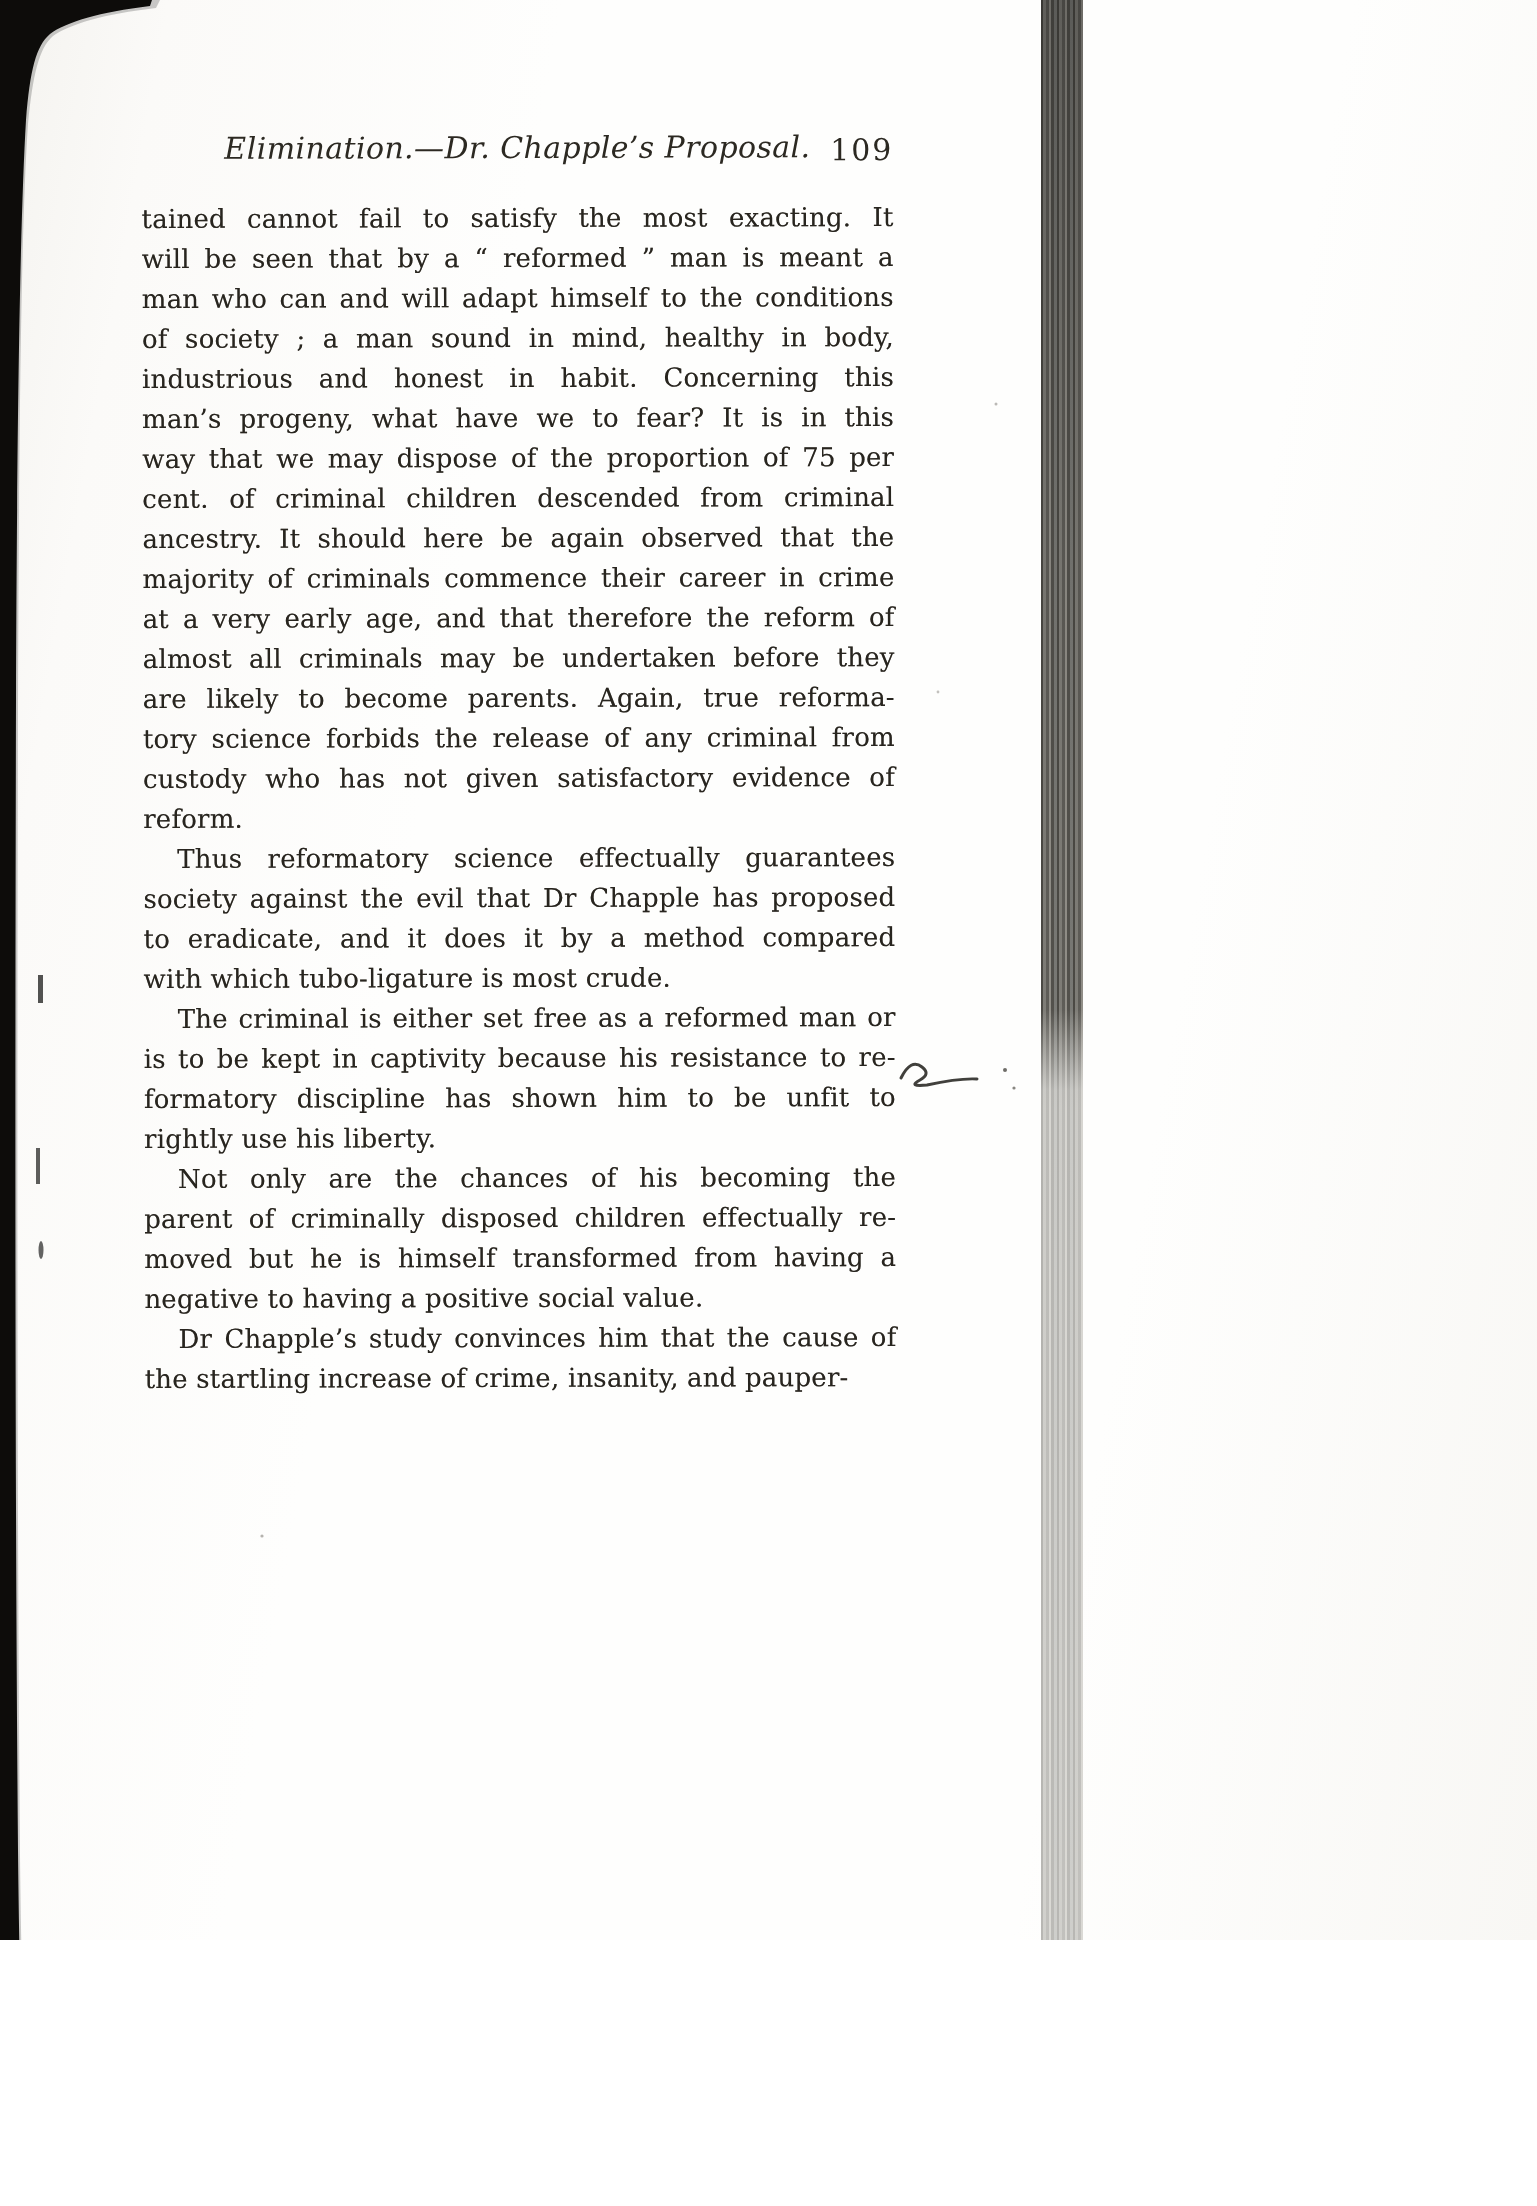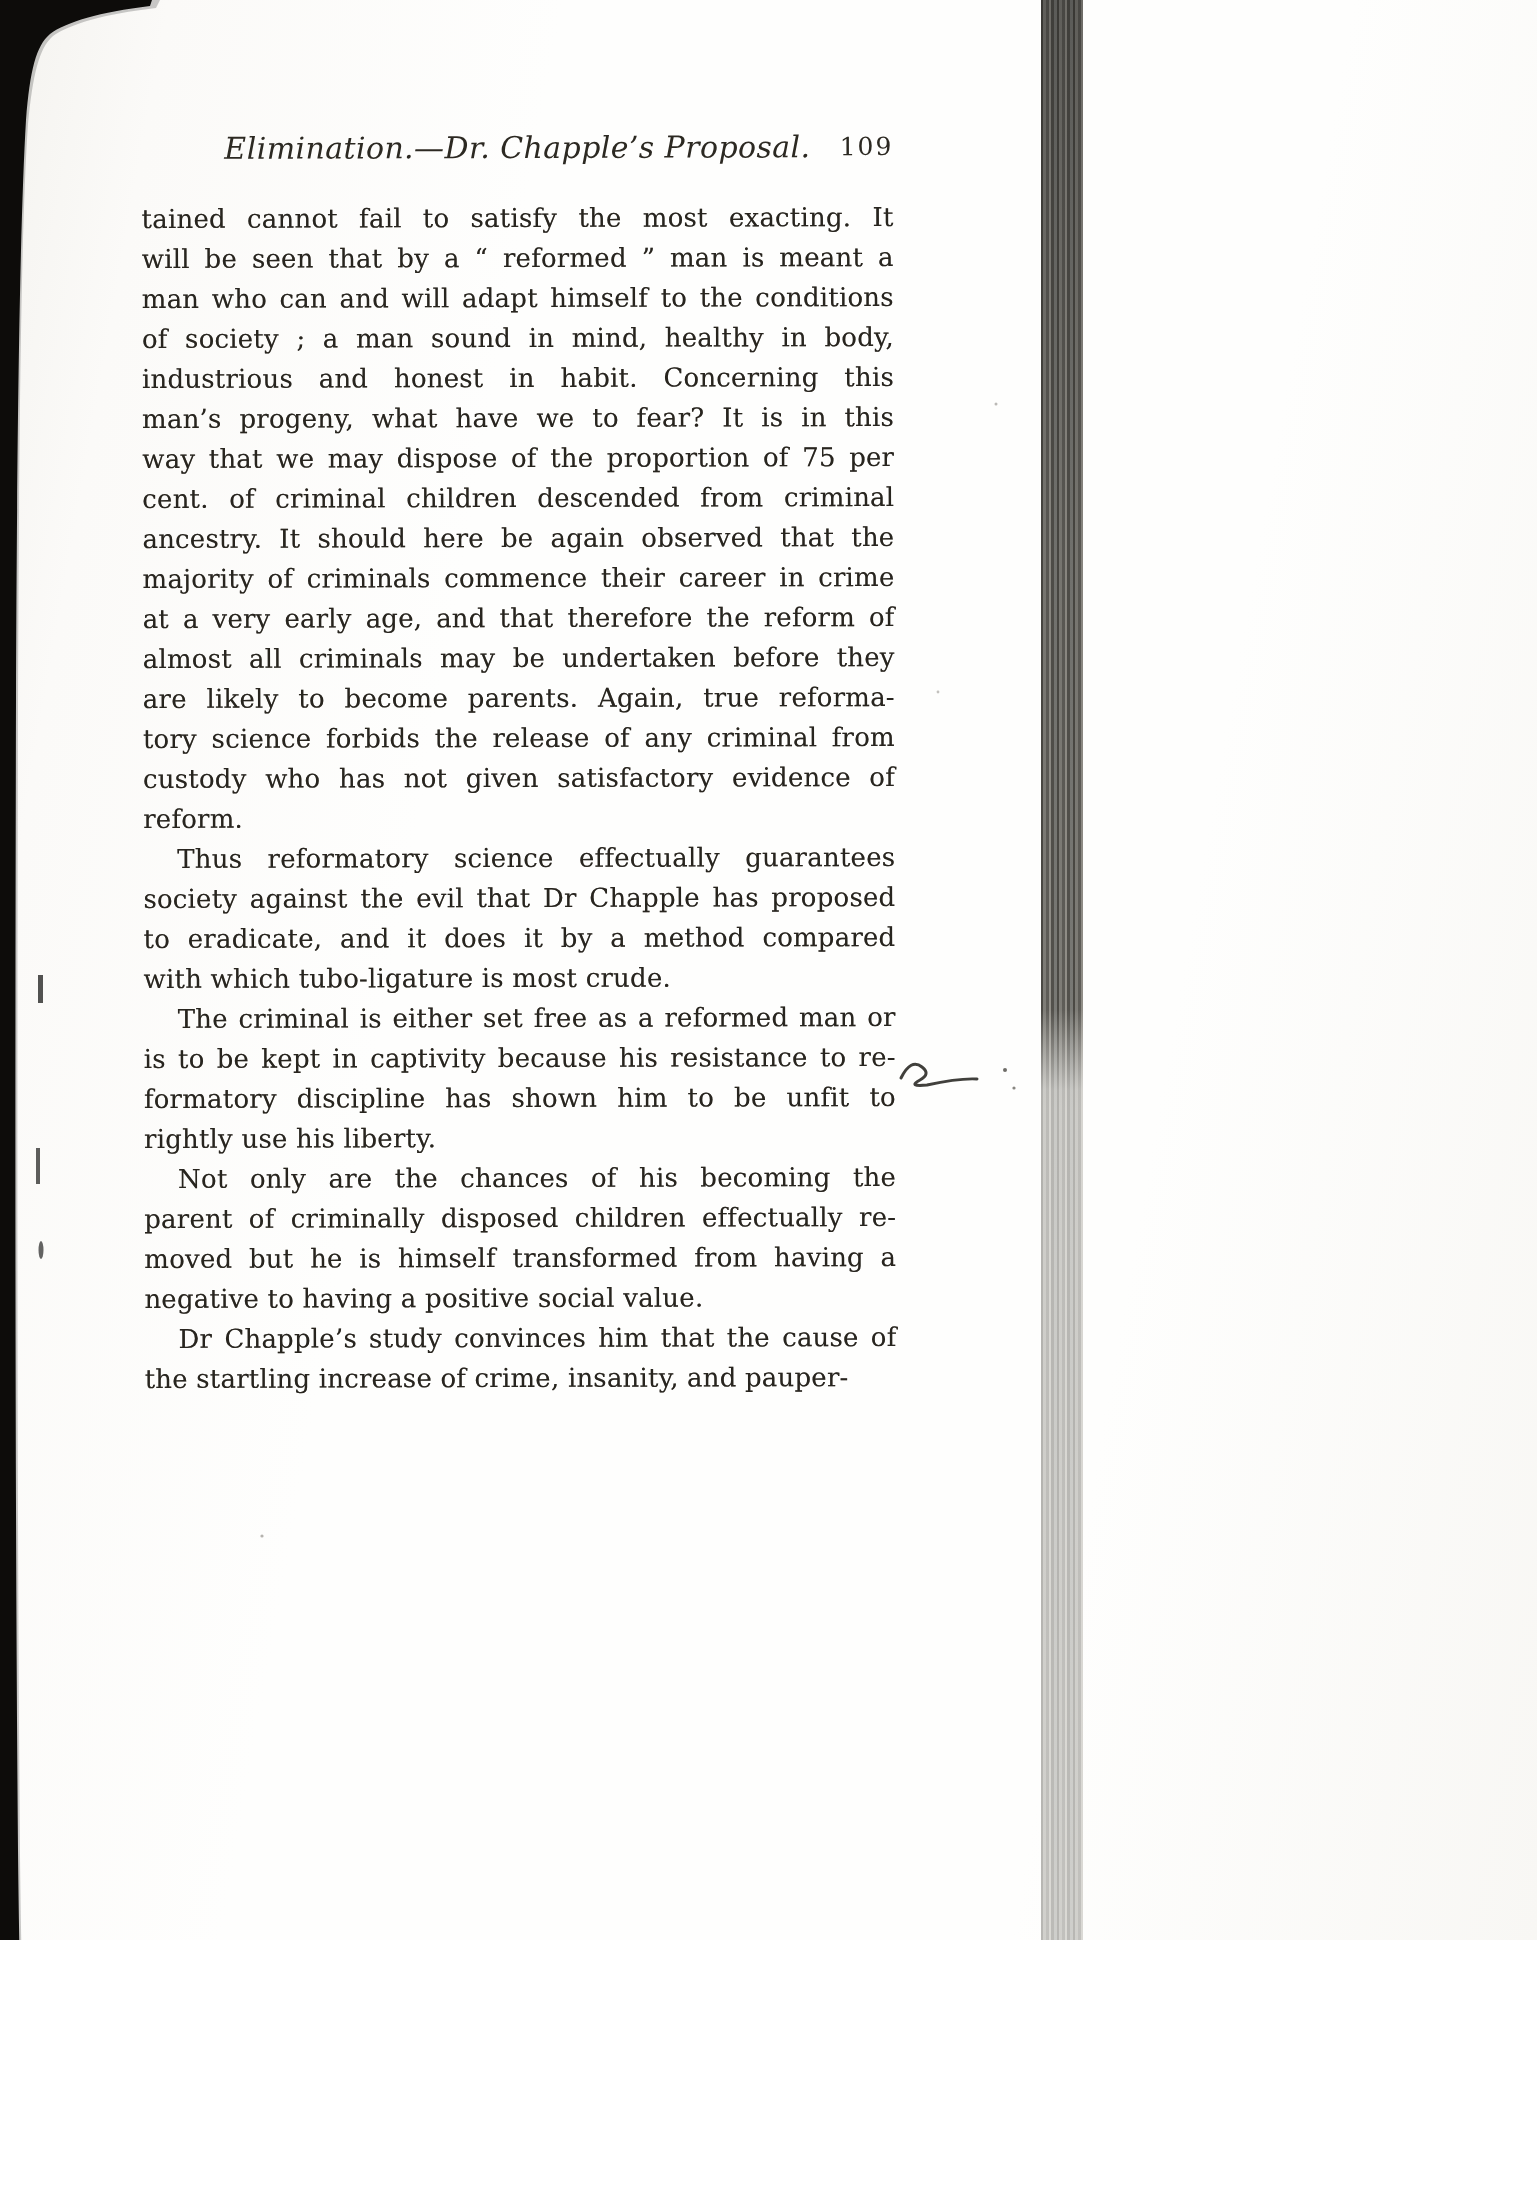--- a/index.html
+++ b/index.html
@@ -23,21 +23,21 @@
     transform:rotate(-0.15deg);
     color:#28251f;
   }
   .running-head {
     position:relative; height:52px;
     font-style:italic; font-size:30px; letter-spacing:0.4px;
     text-align:center; color:#2c2922;
   }
   .running-head .page-num {
     position:absolute; right:0; top:3px;
-    font-style:normal; font-size:25px; letter-spacing:2px; color:#2c2922;
+    font-style:normal; font-size:30px; letter-spacing:2px; color:#2c2922;
   }
   .text-block {
     margin-top:16px;
     font-size:26px; line-height:40px; letter-spacing:0.2px;
     text-shadow:0 0 0.5px rgba(45,40,32,0.45);
   }
   .line { text-align:justify; text-align-last:justify; }
   .line.para-end { text-align-last:left; }
   .line.indent { text-indent:34px; }
   .margin-mark { position:absolute; left:893px; top:1040px; }

